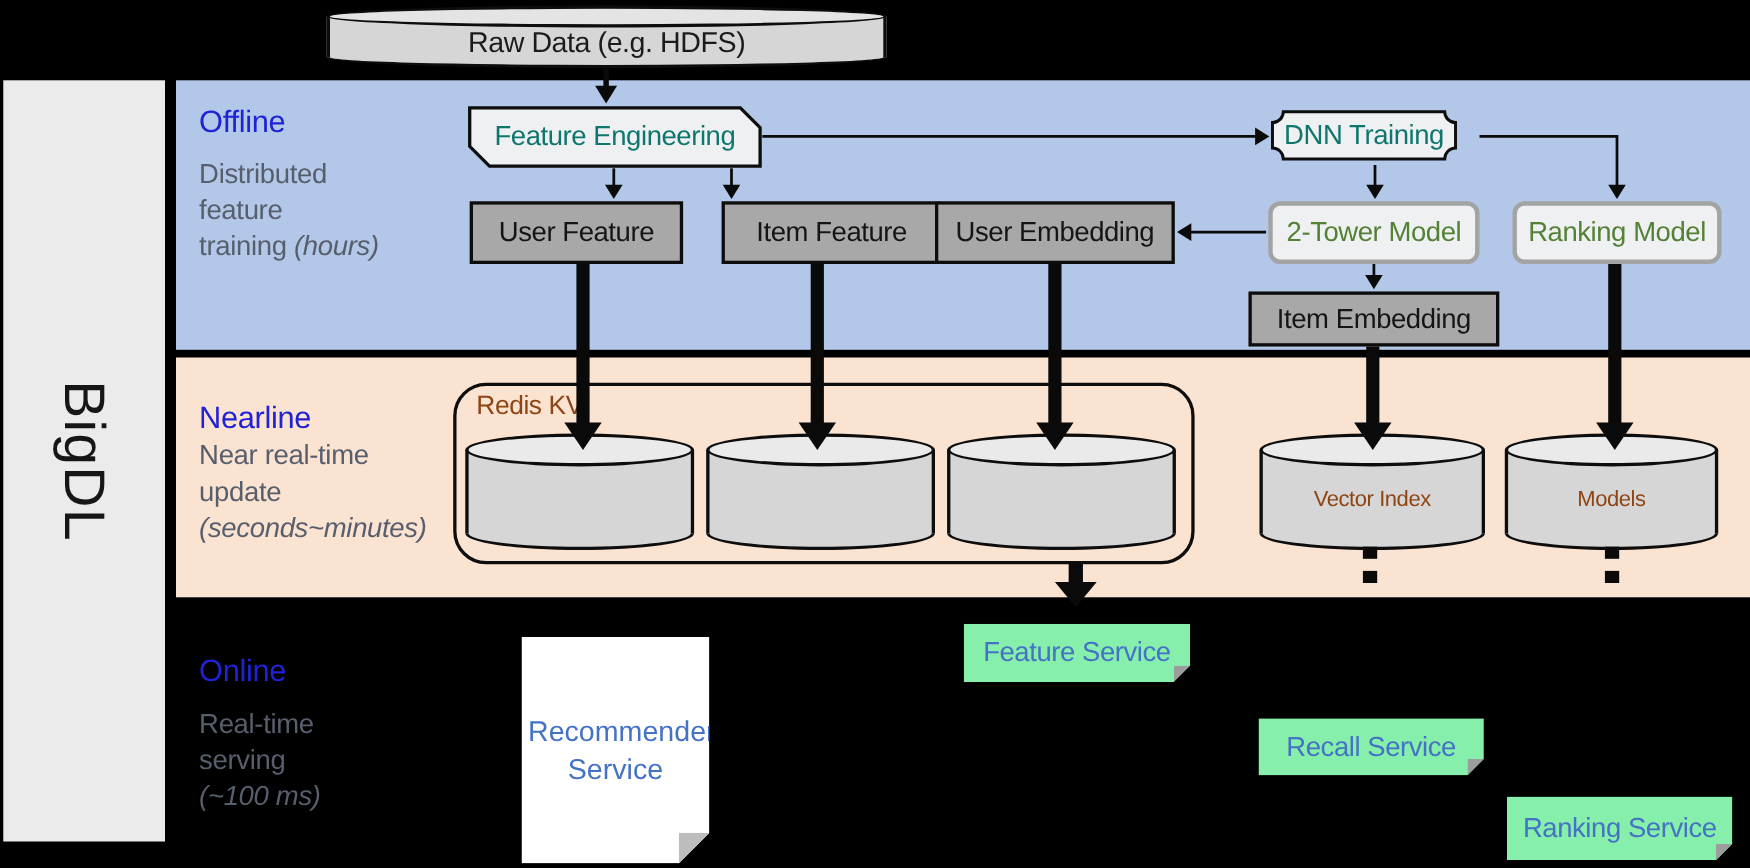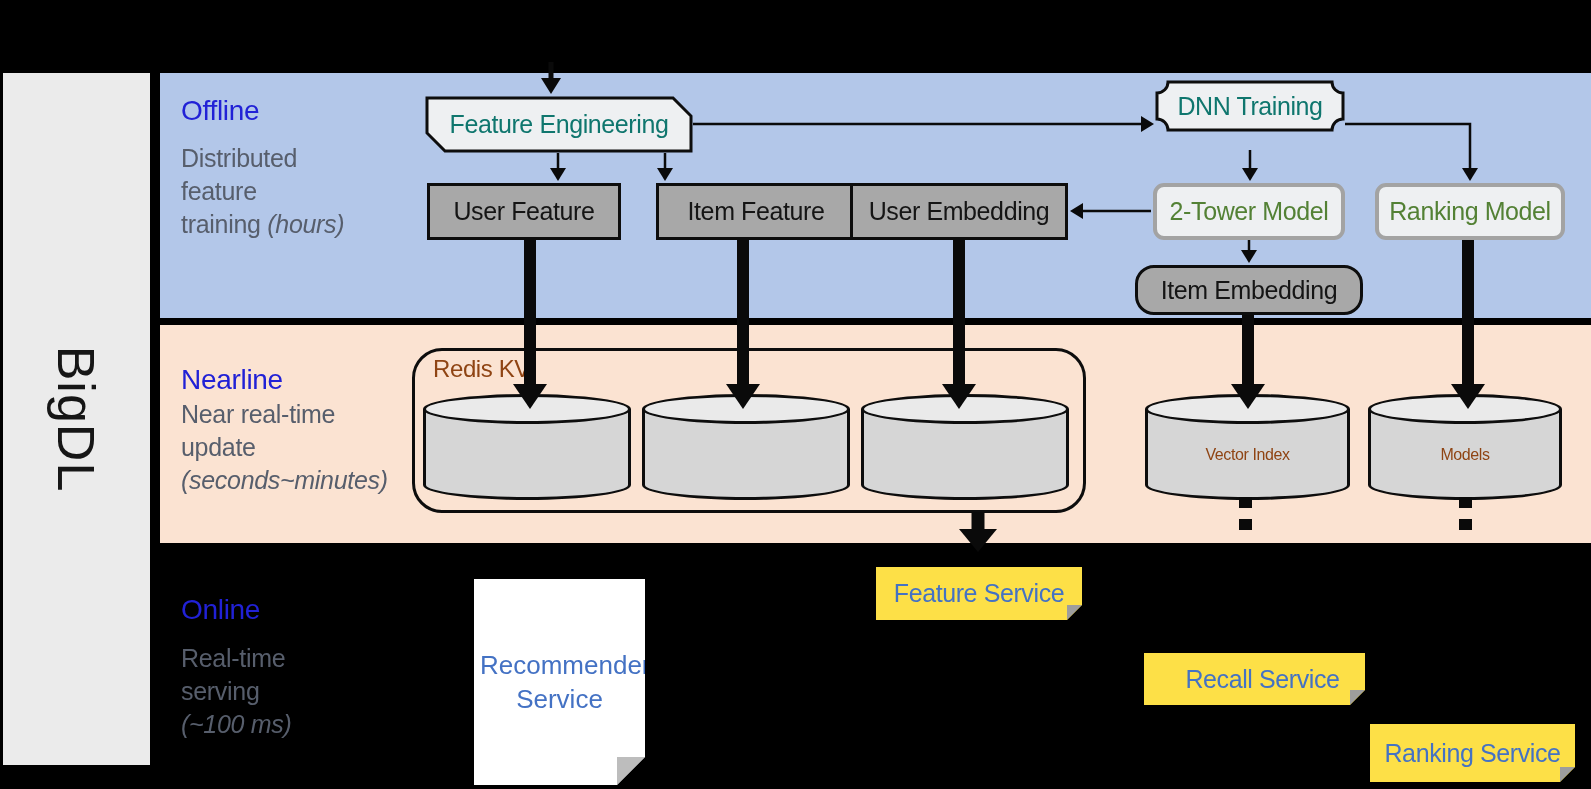--- a/index.html
+++ b/index.html
@@ -41,25 +41,25 @@
 
   
   .cyl{--eh:30px;}
   .cyl>.ctop{position:absolute;left:0;right:0;top:0;height:var(--eh);background:#eaeaea;
     border:3px solid #0d0d0d;border-radius:50%;box-sizing:border-box;z-index:3;}
   .cyl>.cbot{position:absolute;left:0;right:0;bottom:0;height:var(--eh);background:#d6d6d6;
     border:3px solid #0d0d0d;border-radius:50%;box-sizing:border-box;z-index:1;}
   .cyl>.cmid{position:absolute;left:0;right:0;top:calc(var(--eh)/2);bottom:calc(var(--eh)/2);
     background:#d6d6d6;border-left:3px solid #0d0d0d;border-right:3px solid #0d0d0d;box-sizing:border-box;z-index:2;}
   .cyl>.clbl{position:absolute;left:0;right:0;top:var(--eh);bottom:calc(var(--eh)/2);z-index:4;
-    display:flex;align-items:center;justify-content:center;font-size:16px;color:#8f4413;letter-spacing:-0.4px;}
+    display:flex;align-items:center;justify-content:center;font-size:20px;color:#8f4413;letter-spacing:-0.4px;}
   .clbl-dark{color:#1b1b1b !important;font-size:26px !important;}
 
   
-  .svc{background:#fde047;color:#4472c4;display:flex;align-items:center;justify-content:center;
+  .svc{background:#86efac;color:#4472c4;display:flex;align-items:center;justify-content:center;
     text-align:center;font-size:25px;letter-spacing:-0.4px;
     clip-path:polygon(0 0,100% 0,100% calc(100% - 15px),calc(100% - 15px) 100%,0 100%);}
   .svc .fold{position:absolute;right:0;bottom:0;width:15px;height:15px;background:#9d9d9d;
     clip-path:polygon(0 100%,100% 0,0 0);}
   .doc{background:#fff;color:#4472c4;display:flex;align-items:center;justify-content:center;
     text-align:center;font-size:26px;line-height:34px;
     clip-path:polygon(0 0,100% 0,100% calc(100% - 28px),calc(100% - 28px) 100%,0 100%);}
   .doc .fold{position:absolute;right:0;bottom:0;width:28px;height:28px;background:#bdbdbd;
     clip-path:polygon(0 100%,100% 0,0 0);}
   .doc .lbl{width:100%;padding:0 6px;box-sizing:border-box;}
@@ -93,41 +93,47 @@
     <div><i>(seconds~minutes)</i></div>
   </div>
 
   <div class="abs sec-title" style="left:181px;top:594px;">Online</div>
   <div class="abs sec-desc" style="left:181px;top:642px;">
     <div>Real-time</div>
     <div>serving</div>
     <div><i>(~100 ms)</i></div>
   </div>
 
+  <div class="abs cyl" style="left:297px;top:5px;width:509px;height:57px;--eh:20px;">
+    <div class="cbot"></div>
+    <div class="cmid"></div>
+    <div class="ctop" style="background:#e4e4e4;"></div>
+    <div class="clbl clbl-dark">Raw Data (e.g. HDFS)</div>
+  </div>
 
   <div class="abs shapebox" style="left:425px;top:96px;width:268px;height:57px;">
     <svg viewBox="0 0 268 57">
       <path d="M2,2 H248 L266,20 V55 H20 L2,37 Z" fill="#eef0f2" stroke="#0d0d0d" stroke-width="3"></path>
     </svg>
     <span class="lbl lbl-blue">Feature Engineering</span>
   </div>
 
-  <div class="abs shapebox" style="left:1155px;top:80px;width:190px;height:52px;">
+  <div class="abs shapebox" style="left:1155px;top:97px;width:156px;height:52px;padding-left:14px;">
     <svg viewBox="0 0 190 52">
       <path d="M13,2 H177 A11,11 0 0 0 188,13 V39 A11,11 0 0 0 177,50 H13 A11,11 0 0 0 2,39 V13 A11,11 0 0 0 13,2 Z" fill="#eef0f2" stroke="#0d0d0d" stroke-width="3"></path>
     </svg>
     <span class="lbl lbl-blue">DNN Training</span>
   </div>
 
   <div class="abs graybox" style="left:427px;top:183px;width:194px;height:57px;">User Feature</div>
   <div class="abs graybox" style="left:656px;top:183px;width:200px;height:57px;">Item Feature</div>
   <div class="abs graybox" style="left:850px;top:183px;width:218px;height:57px;">User Embedding</div>
   <div class="abs roundbox" style="left:1153px;top:183px;width:192px;height:57px;">2-Tower Model</div>
   <div class="abs roundbox" style="left:1375px;top:183px;width:190px;height:57px;">Ranking Model</div>
-  <div class="abs graybox" style="left:1135px;top:265px;width:228px;height:50px;border-radius:19px;">Item Embedding</div>
+  <div class="abs graybox" style="left:1135px;top:265px;width:228px;height:50px;">Item Embedding</div>
 
   <div class="abs redis-box"></div>
   <div class="abs redis-label">Redis KV</div>
 
   <div class="abs cyl" style="left:423px;top:394px;width:208px;height:106px;">
     <div class="cbot"></div>
     <div class="cmid"></div>
     <div class="ctop"></div>
   </div>
   <div class="abs cyl" style="left:642px;top:394px;width:208px;height:106px;">
@@ -155,21 +161,21 @@
   </div>
 
   <div class="abs doc" style="left:474px;top:579px;width:171px;height:206px;">
     <span class="lbl">Recommender Service</span>
     <span class="fold"></span>
   </div>
   <div class="abs svc" style="left:876px;top:567px;width:206px;height:53px;">
     <span>Feature Service</span>
     <span class="fold"></span>
   </div>
-  <div class="abs svc" style="left:1144px;top:653px;width:205px;height:52px;padding-left:16px;">
+  <div class="abs svc" style="left:1144px;top:653px;width:205px;height:52px;">
     <span>Recall Service</span>
     <span class="fold"></span>
   </div>
   <div class="abs svc" style="left:1370px;top:724px;width:205px;height:58px;">
     <span>Ranking Service</span>
     <span class="fold"></span>
   </div>
 
   <svg id="connectors" class="abs" width="1591" height="789" viewBox="0 0 1591 789">
 

